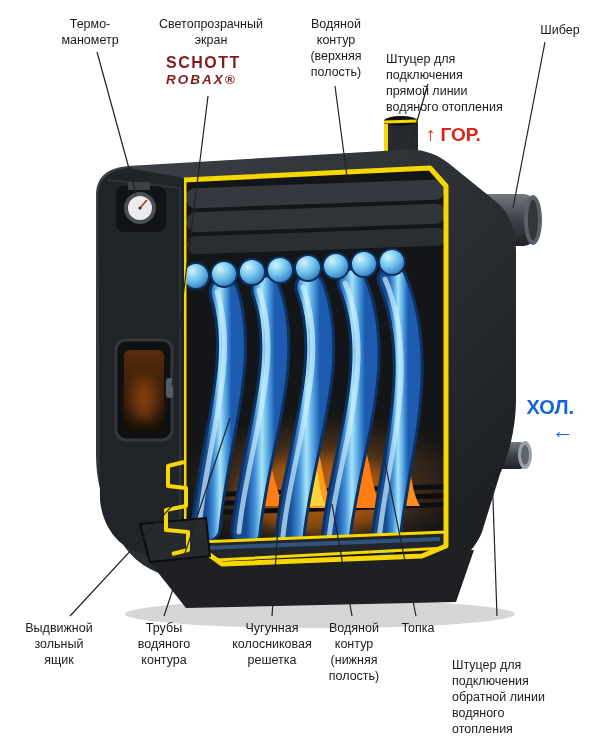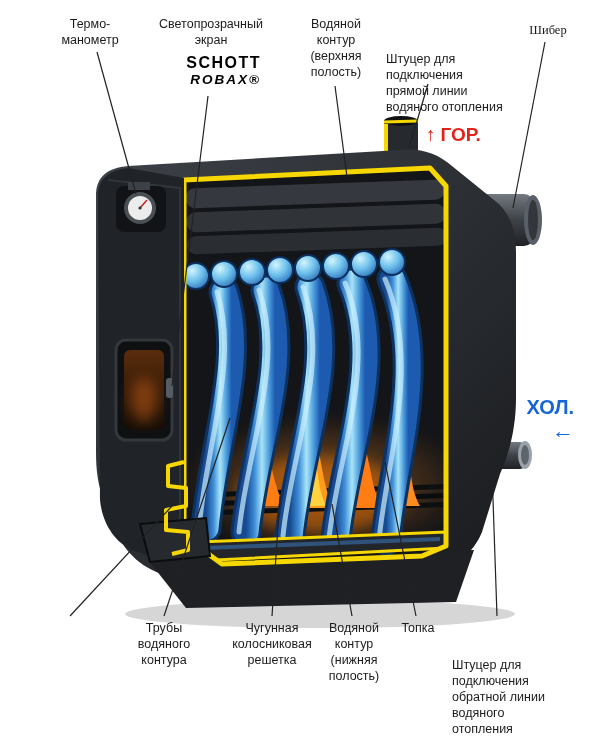--- a/index.html
+++ b/index.html
@@ -2,21 +2,21 @@
 <html><head>
 <meta charset="utf-8">
 <style>
   html,body{margin:0;padding:0;background:#fff;}
   .page{position:relative;width:600px;height:743px;background:#ffffff;overflow:hidden;
         font-family:"Liberation Sans",sans-serif;}
   svg.layer{position:absolute;left:0;top:0;}
   .label{position:absolute;font-size:12.5px;line-height:1.28;color:#1b1b1b;
          white-space:pre-line;text-align:center;}
   .label.left{text-align:left;margin-top:37px;}
-  .brand{position:absolute;text-align:right;color:#000000;}
+  .brand{position:absolute;text-align:left;color:#7f1d1d;}
   .brand .schott{font-weight:bold;font-size:16px;letter-spacing:1.5px;}
   .brand .robax{font-weight:bold;font-size:13.5px;letter-spacing:2px;font-style:italic;}
   .flow-hot{position:absolute;left:426px;top:124px;color:#e32219;font-weight:bold;
             font-size:19px;display:flex;gap:5px;align-items:center;}
   .flow-cold{position:absolute;left:498px;top:396px;width:76px;color:#1565d8;
              font-weight:bold;text-align:right;}
   .flow-cold .cold-label{font-size:20px;}
   .flow-cold .cold-arrow{font-size:22px;margin-top:1px;line-height:1;}
 </style>
 </head>
@@ -220,32 +220,35 @@
   <div class="label" style="left:296px;top:16px;width:80px;">Водяной
 контур
 (верхняя
 полость)</div>
 
   <div class="label left" style="left:386px;top:14px;width:134px;">Штуцер для
 подключения
 прямой линии
 водяного отопления</div>
 
-  <div class="label" style="left:516px;top:22px;width:64px;font-family:Liberation Serif, serif;">Шибер</div>
+  <div class="label" style="left:528px;top:22px;width:64px;">Шибер</div>
 
   <div class="flow-hot">
     <span>↑</span>
     <span>ГОР.</span>
   </div>
 
   <div class="flow-cold">
     <div class="cold-label">ХОЛ.</div>
     <div class="cold-arrow">←</div>
   </div>
 
+  <div class="label" style="left:16px;top:620px;width:86px;">Выдвижной
+зольный
+ящик</div>
 
   <div class="label" style="left:124px;top:620px;width:80px;">Трубы
 водяного
 контура</div>
 
   <div class="label" style="left:222px;top:620px;width:100px;">Чугунная
 колосниковая
 решетка</div>
 
   <div class="label" style="left:316px;top:620px;width:76px;">Водяной

